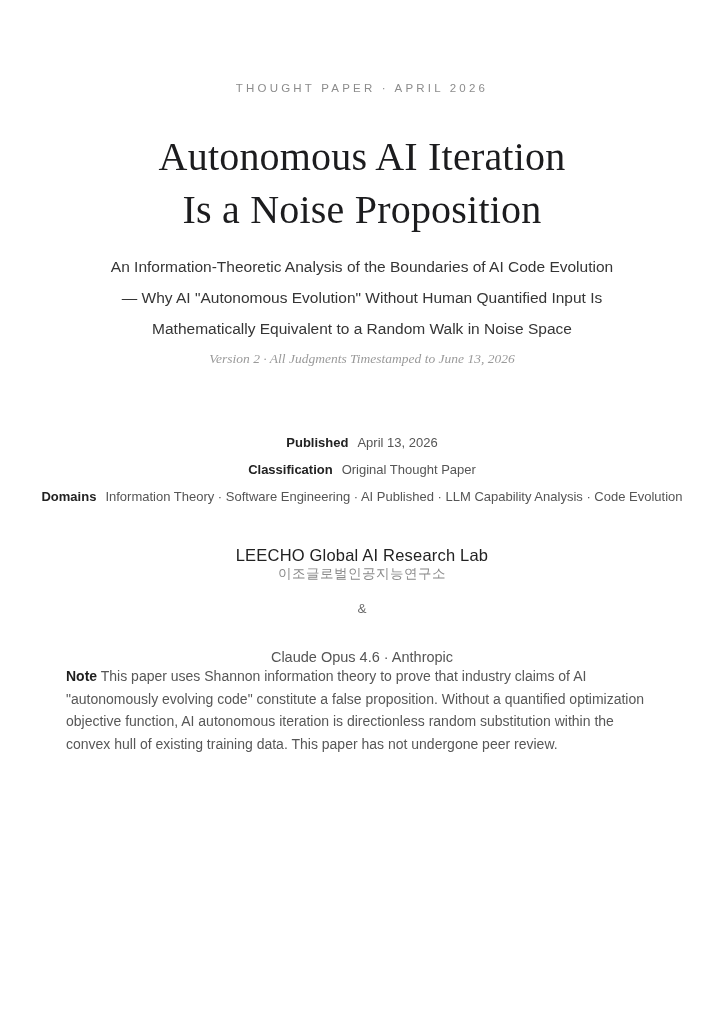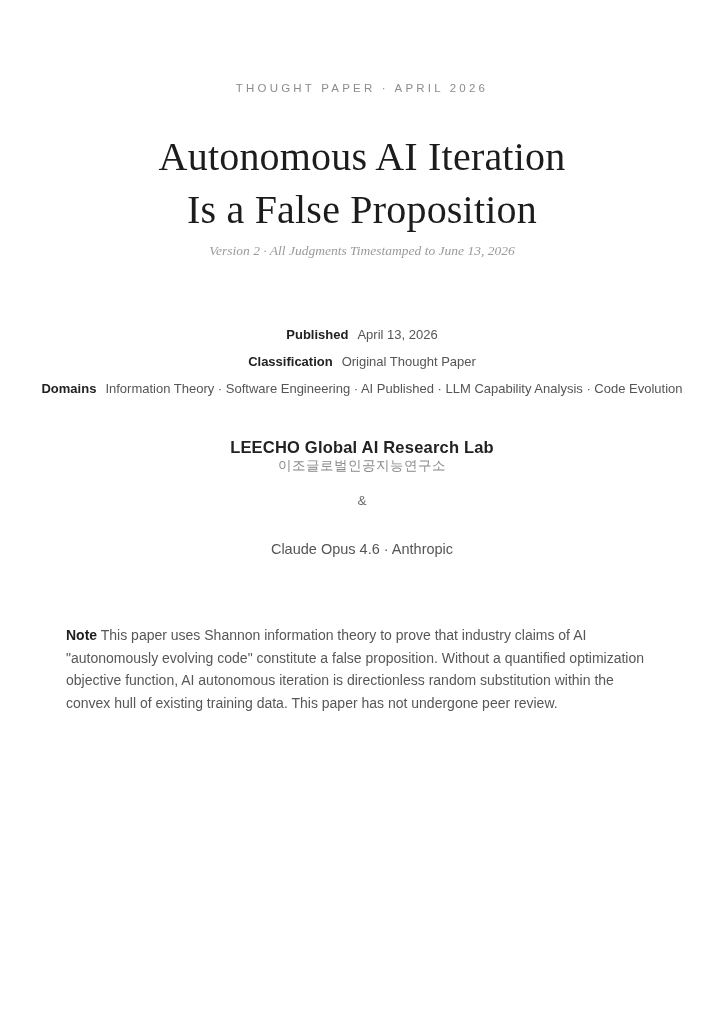--- a/index.html
+++ b/index.html
@@ -64,21 +64,21 @@
   .meta-label {
     font-weight: 700;
     color: #222222;
     margin-right: 9px;
   }
   .authors {
     margin-top: 36px;
   }
   .lab-name {
     font-size: 16.5px;
-    font-weight: 700;
+    font-weight: 400;
     color: #222222;
     letter-spacing: 0.2px;
   }
   .lab-name-korean {
     font-size: 13.5px;
     color: #8a8a8a;
     letter-spacing: 0.5px;
   }
   .amp {
     margin-top: 18px;
@@ -105,23 +105,28 @@
 </style>
 </head>
 <body>
 
 <div class="page">
 
   <div class="eyebrow">THOUGHT PAPER · APRIL 2026</div>
 
   <h1 class="title">
     <span class="line">Autonomous AI Iteration</span>
-    <span class="line">Is a False Proposition</span>
+    <span class="line">Is a Noise Proposition</span>
   </h1>
 
+  <div class="subtitle">
+    <span class="line">An Information-Theoretic Analysis of the Boundaries of AI Code Evolution</span>
+    <span class="line">— Why AI "Autonomous Evolution" Without Human Quantified Input Is</span>
+    <span class="line">Mathematically Equivalent to a Random Walk in Noise Space</span>
+  </div>
 
   <div class="version-note">Version 2 · All Judgments Timestamped to June 13, 2026</div>
 
   <div class="meta">
     <div class="meta-row">
       <span class="meta-label">Published</span><span class="meta-value">April 13, 2026</span>
     </div>
     <div class="meta-row">
       <span class="meta-label">Classification</span><span class="meta-value">Original Thought Paper</span>
     </div>

